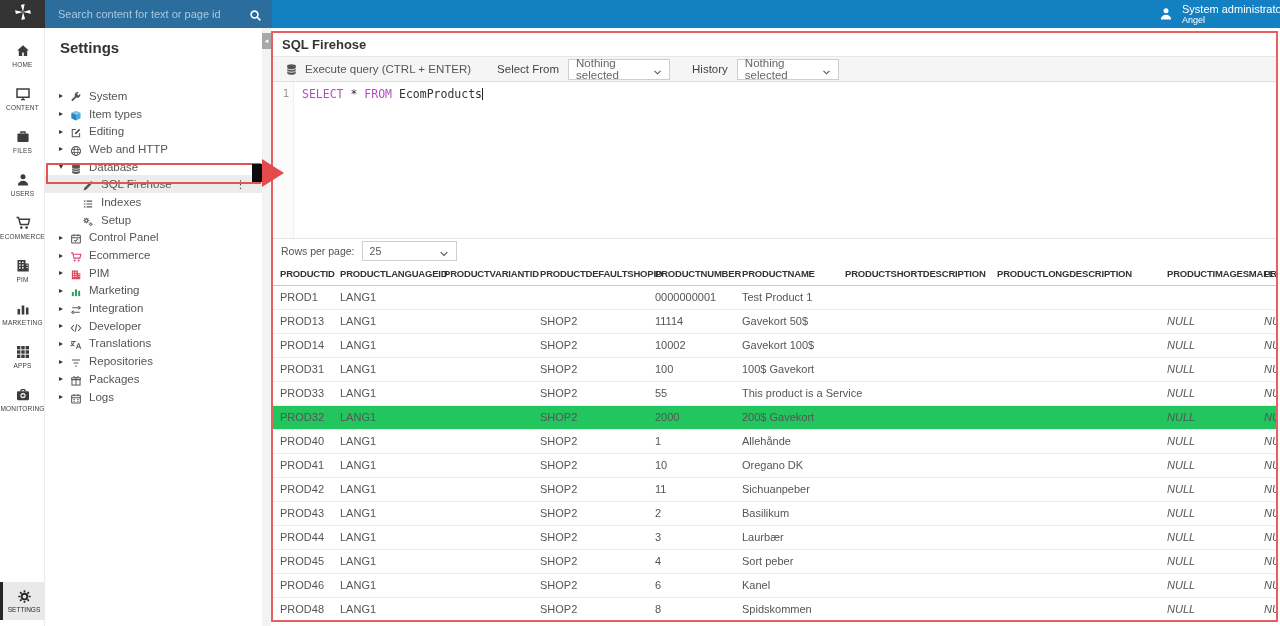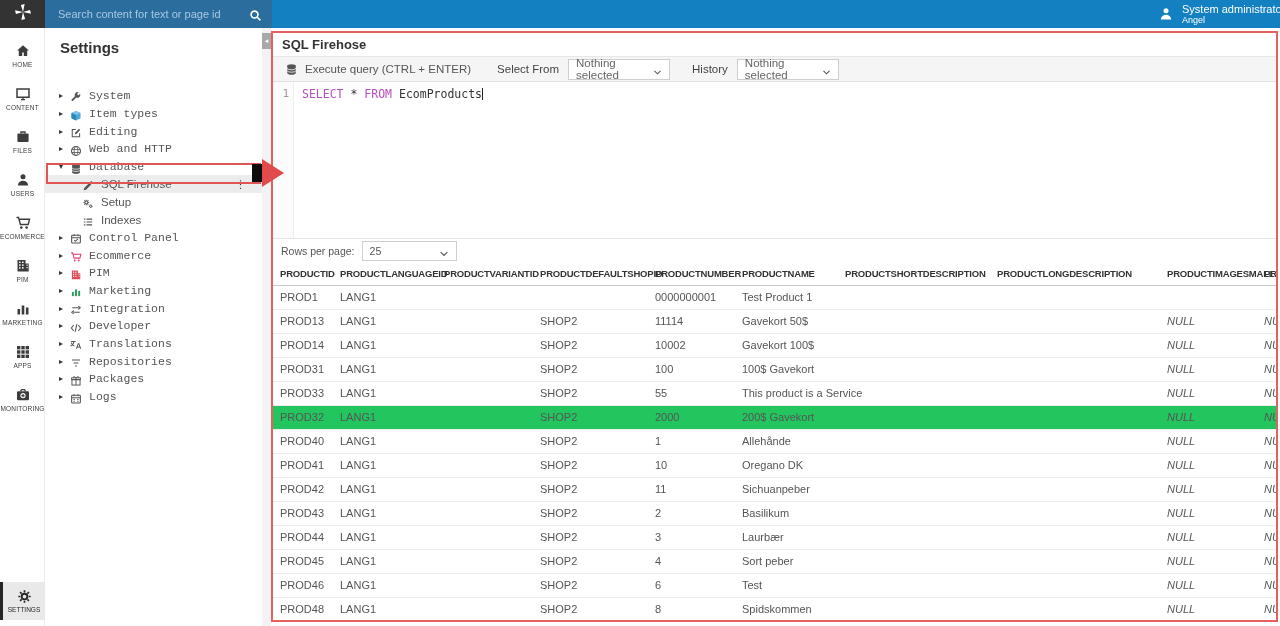--- a/index.html
+++ b/index.html
@@ -36,21 +36,21 @@
   .rail-settings .rlab { font-size:6.5px; color:#262626; margin-top:2px; }
 
   
   .tree-panel { position:absolute; left:45px; top:28px; width:217px; height:598px; background:#fff; }
   .tree-title { font-size:15px; font-weight:bold; color:#333; padding:11px 0 0 15px; }
   .tree-list { position:absolute; left:0; top:59px; width:217px; }
   .tree-item { position:relative; height:17.7px; display:flex; align-items:center; cursor:pointer; }
   .tree-item .arrow { position:absolute; left:11px; width:10px; font-size:8px; color:#333; text-align:center; }
   .tree-item .tic { position:absolute; width:12px; height:12px; color:#555; }
   .tree-item.lvl0 .tic { left:25px; }
-  .tree-item.lvl0 .tlabel { padding-left:44px;font-family:Liberation Mono, monospace; }
+  .tree-item.lvl0 .tlabel { padding-left:44px; }
   .tree-item.lvl1 .tic { left:37px; }
   .tree-item.lvl1 .tlabel { padding-left:56px; }
   .tlabel { font-size:11.5px; color:#555; white-space:nowrap; }
   .tree-item.selected { background:#ececec; }
   .tree-item .kebab { position:absolute; right:16px; font-size:11px; color:#444; }
 
   
   .ann-box { position:absolute; left:46px; top:163px; width:215px; height:21px;
     border:2px solid #e05555; pointer-events:none; z-index:6; }
   .ann-bar { position:absolute; left:252px; top:164px; width:10px; height:18px; background:#0c0c0c; z-index:7; }
@@ -276,38 +276,38 @@
       </div>
       <div class="tree-item lvl1 selected">
         <span class="tic"><svg viewBox="0 0 16 16" fill="currentColor" style="width:100%;height:100%">
             <path d="M2.2 13.8l.8-3.2 7-7 2.4 2.4-7 7zM11.2 2.4l1.2-1.2 2.4 2.4-1.2 1.2z"></path>
           </svg></span>
         <span class="tlabel">SQL Firehose</span>
         <span class="kebab">⋮</span>
       </div>
       <div class="tree-item lvl1">
         <span class="tic"><svg viewBox="0 0 16 16" fill="currentColor" style="width:100%;height:100%">
+            <g stroke="currentColor" stroke-width="1.5" fill="none">
+              <path d="M2.5 4.2h2M6 4.2h7.5M2.5 8h2M6 8h7.5M2.5 11.8h2M6 11.8h7.5"></path>
+            </g>
+          </svg></span>
+        <span class="tlabel">Indexes</span>
+      </div>
+      <div class="tree-item lvl1">
+        <span class="tic"><svg viewBox="0 0 16 16" fill="currentColor" style="width:100%;height:100%">
             <circle cx="5.8" cy="6" r="2" fill="none" stroke="currentColor" stroke-width="1.5"></circle>
             <g stroke="currentColor" stroke-width="1.4" fill="none">
               <path d="M5.8 2.2v1.4M5.8 8.4v1.4M2 6h1.4M8.2 6h1.4M3.1 3.3l1 1M7.5 7.7l1 1M3.1 8.7l1-1M7.5 4.3l1-1"></path>
             </g>
             <circle cx="11.6" cy="11" r="1.5" fill="none" stroke="currentColor" stroke-width="1.3"></circle>
             <g stroke="currentColor" stroke-width="1.1" fill="none">
               <path d="M11.6 8.6v1M11.6 12.4v1M9.2 11h1M13 11h1"></path>
             </g>
           </svg></span>
         <span class="tlabel">Setup</span>
-      </div>
-      <div class="tree-item lvl1">
-        <span class="tic"><svg viewBox="0 0 16 16" fill="currentColor" style="width:100%;height:100%">
-            <g stroke="currentColor" stroke-width="1.5" fill="none">
-              <path d="M2.5 4.2h2M6 4.2h7.5M2.5 8h2M6 8h7.5M2.5 11.8h2M6 11.8h7.5"></path>
-            </g>
-          </svg></span>
-        <span class="tlabel">Indexes</span>
       </div>
       <div class="tree-item lvl0">
         <span class="arrow">▸</span>
         <span class="tic"><svg viewBox="0 0 16 16" fill="currentColor" style="width:100%;height:100%">
             <rect x="2.2" y="3" width="11.6" height="10.4" rx="1" fill="none" stroke="currentColor" stroke-width="1.4"></rect>
             <path d="M2.2 6.2h11.6M5.4 1.6v2.6M10.6 1.6v2.6" stroke="currentColor" stroke-width="1.4" fill="none"></path>
             <path d="M5.6 9.4l1.7 1.7 3.2-3.2" fill="none" stroke="currentColor" stroke-width="1.4"></path>
           </svg></span>
         <span class="tlabel">Control Panel</span>
       </div>
@@ -618,21 +618,21 @@
           <td></td>
           <td class="null-val">NULL</td>
           <td class="null-val">NULL</td>
         </tr>
         <tr>
           <td>PROD46</td>
           <td>LANG1</td>
           <td></td>
           <td>SHOP2</td>
           <td>6</td>
-          <td>Test</td>
+          <td>Kanel</td>
           <td></td>
           <td></td>
           <td class="null-val">NULL</td>
           <td class="null-val">NULL</td>
         </tr>
         <tr>
           <td>PROD48</td>
           <td>LANG1</td>
           <td></td>
           <td>SHOP2</td>

